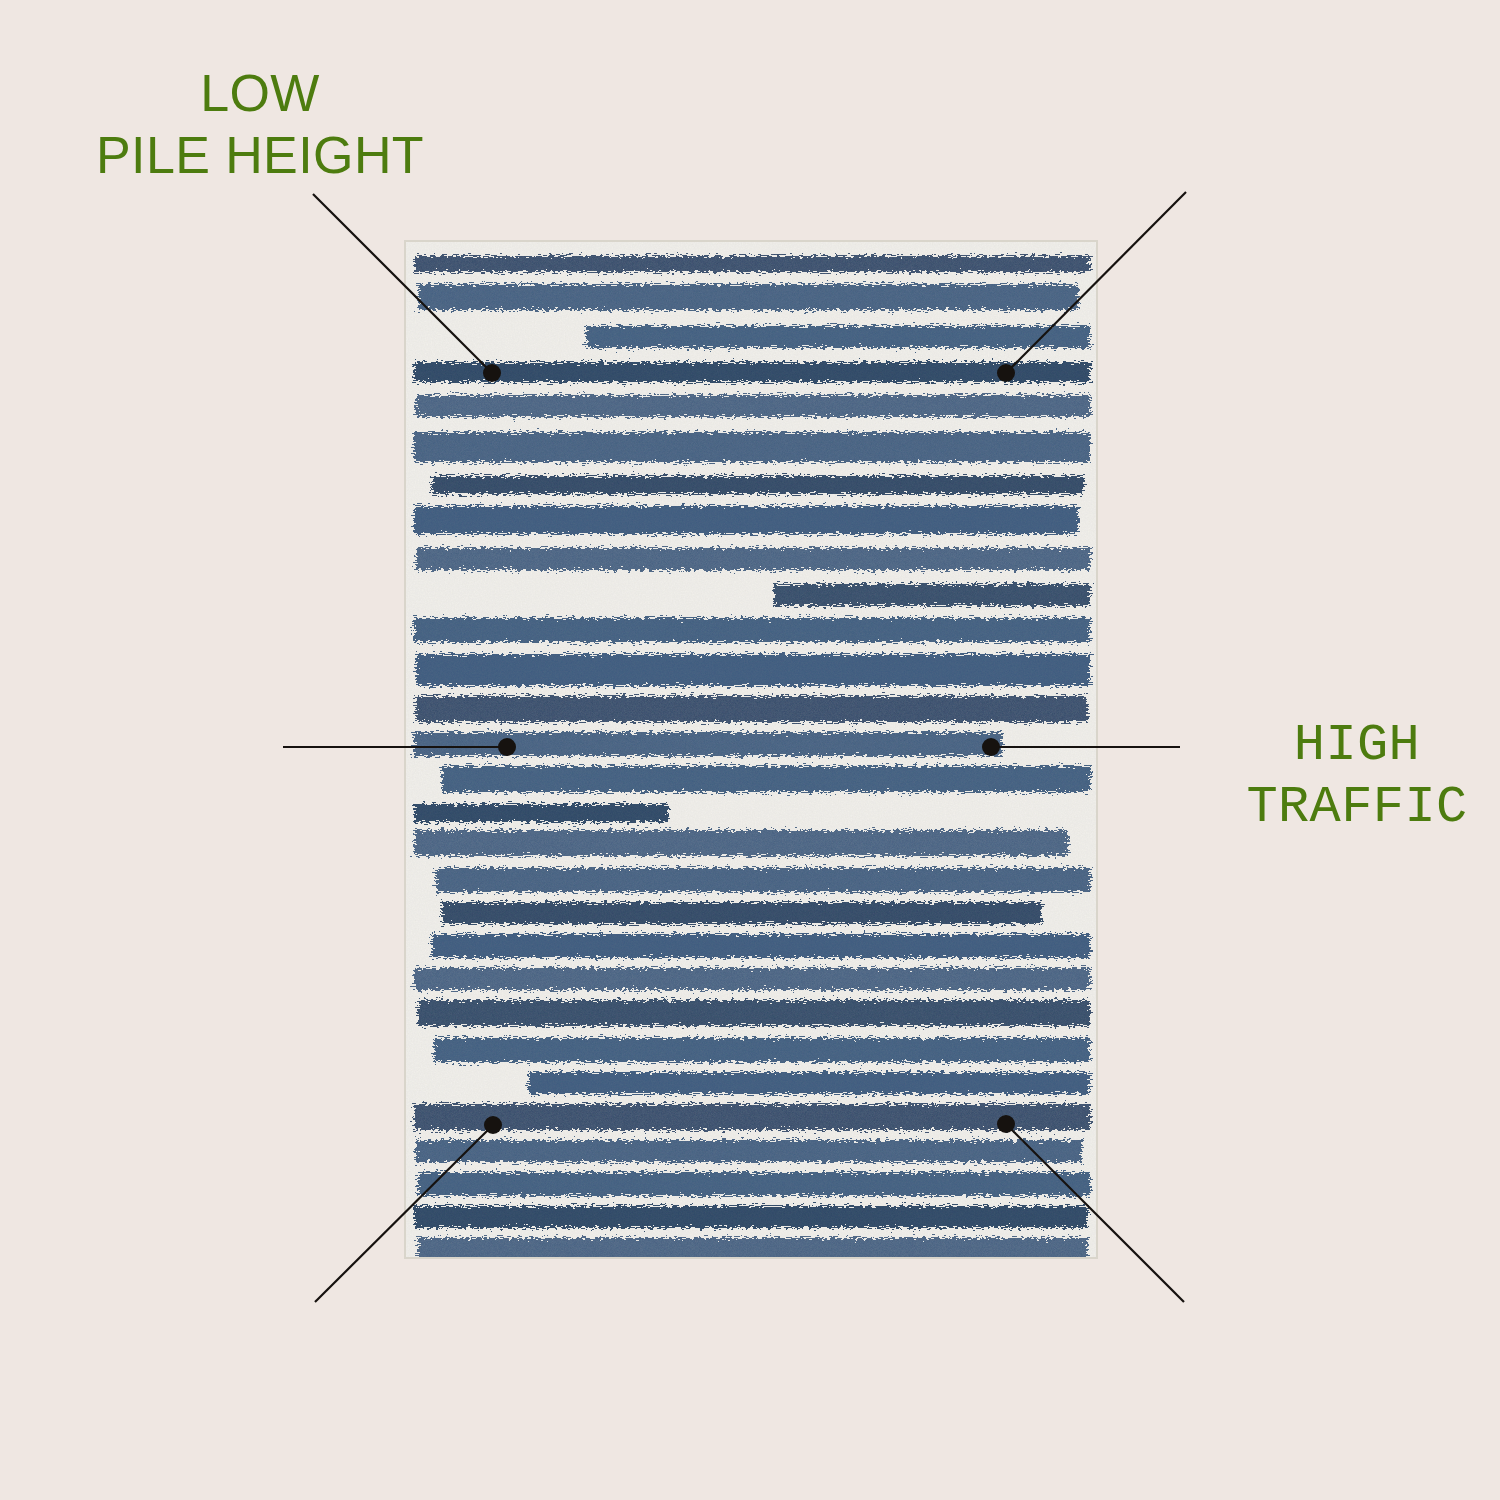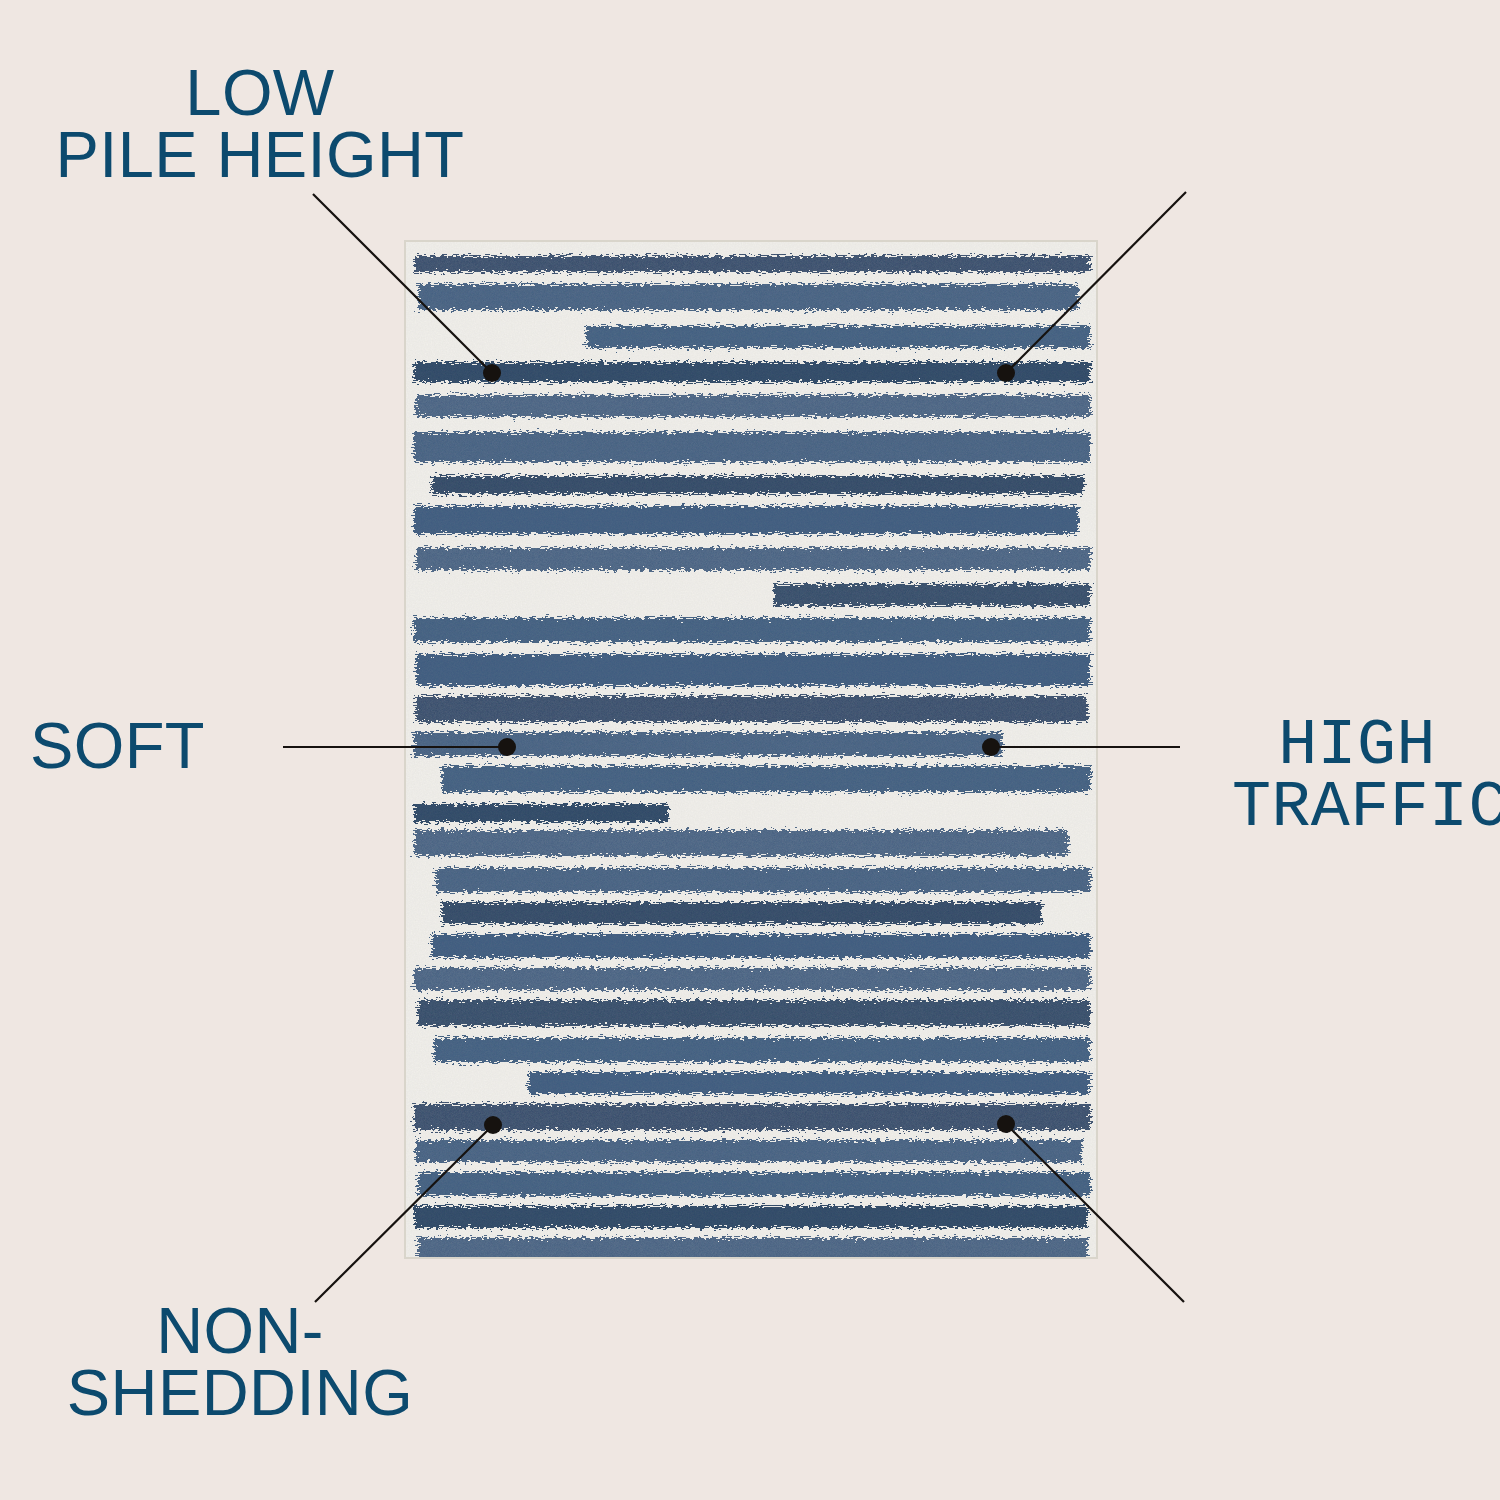--- a/index.html
+++ b/index.html
@@ -28,22 +28,22 @@
     width: 694px;
     height: 1019px;
     overflow: hidden;
     background: #e6e3dc;
   }
   .rug-svg { display: block; width: 100%; height: 100%; }
 
   
   .label {
     position: absolute;
-    color: #0c4a6e;
-    font-size: 65px;
+    color: #4d7c0f;
+    font-size: 52px;
     line-height: 62px;
     letter-spacing: 0.4px;
     font-weight: 400;
     white-space: pre-line;
   }
   .label-tl { left: 20px;   top: 62px;  width: 480px; text-align: center; }
   .label-tr { left: 1010px; top: 62px;  width: 480px; text-align: center; }
   .label-ml { left: 30px;   top: 715px; width: 230px; text-align: left;   }
   .label-mr { left: 1232px; top: 715px; width: 250px; text-align: center; font-family: Liberation Mono, monospace; }
   .label-bl { left: 20px;   top: 1300px;width: 440px; text-align: center; }
@@ -146,22 +146,19 @@
         <circle cx="493" cy="1125" r="9" class="leader-dot"></circle>
         <line x1="1006" y1="1124" x2="1184" y2="1302" class="leader-line"></line>
         <circle cx="1006" cy="1124" r="9" class="leader-dot"></circle>
       </g>
   </svg>
 
   <div class="label label-tl">LOW
 PILE HEIGHT</div>
 
 
-  <div class="label label-ml">SOFT</div>
 
   <div class="label label-mr">HIGH
 TRAFFIC</div>
 
-  <div class="label label-bl">NON-
-SHEDDING</div>
 
 
 </div>
 
 </body></html>

